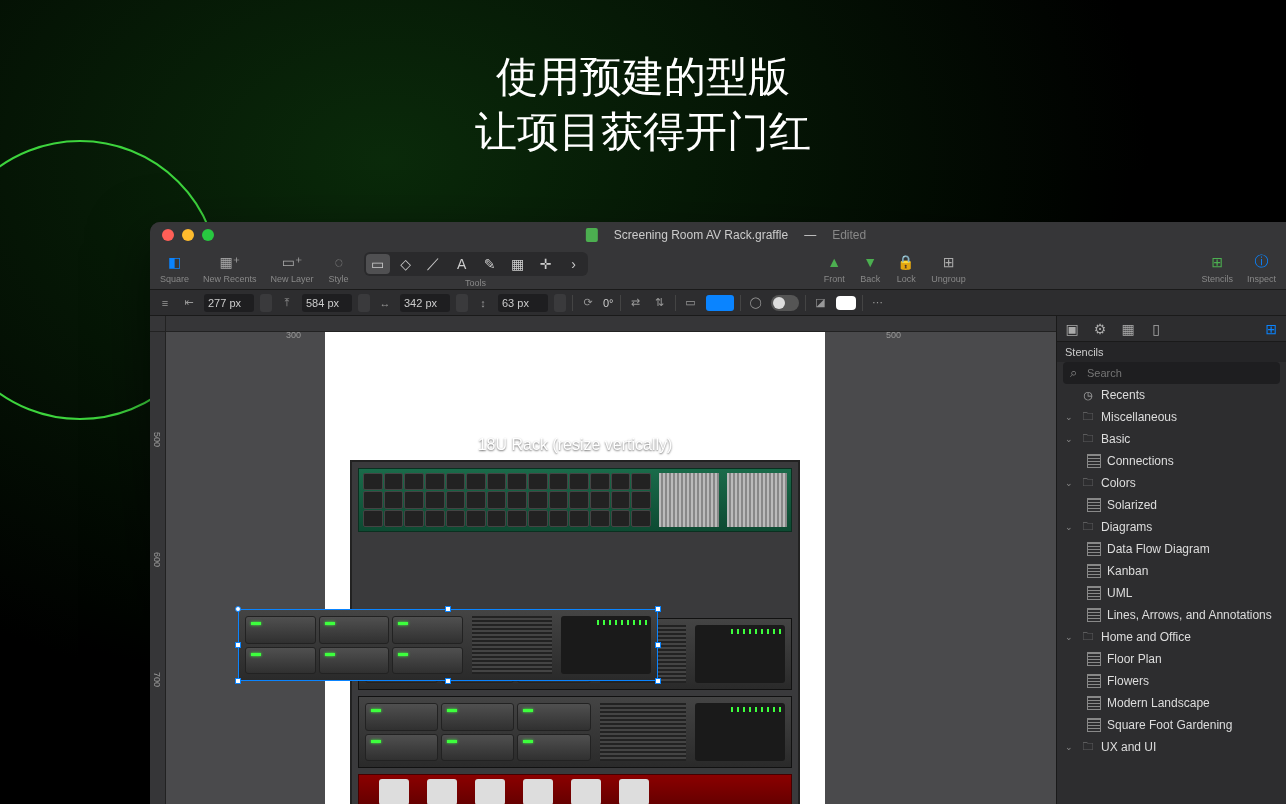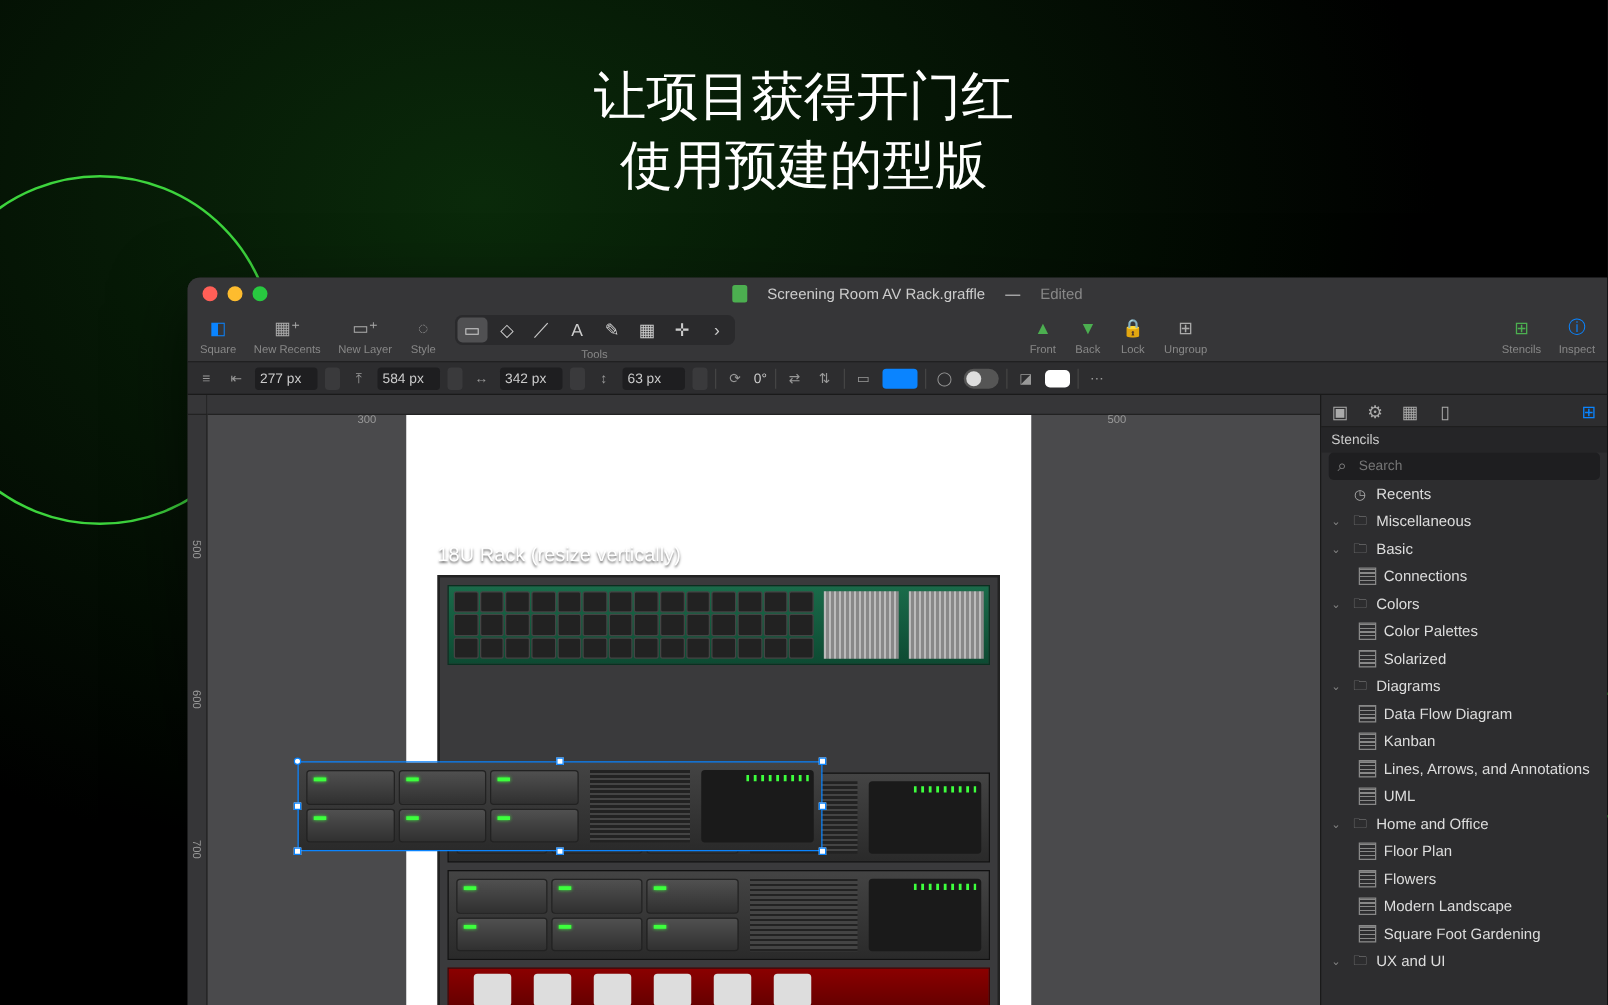--- a/index.html
+++ b/index.html
@@ -42,21 +42,21 @@
 .main-area { flex: 1; display: flex; overflow: hidden; }
 .canvas-area { flex: 1; background: #4a4a4c; position: relative; overflow: hidden; }
 .ruler-h { position: absolute; top: 0; left: 16px; right: 0; height: 16px; background: #363638; border-bottom: 1px solid #222; }
 .ruler-v { position: absolute; top: 16px; left: 0; bottom: 0; width: 16px; background: #363638; border-right: 1px solid #222; }
 .ruler-tick { position: absolute; font-size: 9px; color: #999; }
 .ruler-h .ruler-tick { top: 14px; }
 .ruler-v .ruler-tick { writing-mode: vertical-rl; left: 2px; }
 .ruler-corner { position: absolute; top: 0; left: 0; width: 16px; height: 16px; background: #363638; border-right: 1px solid #222; border-bottom: 1px solid #222; }
 .canvas-page { position: absolute; top: 16px; left: 175px; width: 500px; height: 100%; background: #fff; }
 .rack-area { position: absolute; left: 200px; top: 120px; width: 450px; }
-.rack-title { text-align: left; color: #fff; font-size: 16px; margin-bottom: 6px; text-shadow: 0 1px 2px rgba(0,0,0,0.6); }
+.rack-title { text-align: center; color: #fff; font-size: 16px; margin-bottom: 6px; text-shadow: 0 1px 2px rgba(0,0,0,0.6); }
 .rack-bg { background: #3a3a3c; border: 2px solid #222; padding: 6px; }
 .rack-patch-panel { background: linear-gradient(#1a6b4a, #0d4a32); height: 64px; border: 1px solid #0a3020; display: flex; }
 .patch-ports { flex: 1; display: grid; grid-template-columns: repeat(14, 1fr); grid-template-rows: repeat(3, 1fr); gap: 1px; padding: 4px; }
 .patch-port { background: #222; border-radius: 2px; border: 1px solid #444; }
 .patch-vent { width: 60px; background: repeating-linear-gradient(90deg, #bbb 0 2px, #888 2px 4px); margin: 4px; }
 .rack-server { background: linear-gradient(#444, #2a2a2a); height: 72px; border: 1px solid #111; margin-top: 6px; display: flex; position: relative; }
 .server-bays { display: grid; grid-template-columns: repeat(3, 1fr); grid-template-rows: repeat(2, 1fr); gap: 3px; padding: 6px; width: 55%; }
 .server-bay { background: linear-gradient(#505050, #303030); border: 1px solid #222; border-radius: 3px; position: relative; }
 .server-bay::before { content:''; position:absolute; left:5px; top:5px; width:10px; height:3px; background:#3dff3d; box-shadow: 0 0 3px #3dff3d; }
 .server-right { flex: 1; display: flex; }
@@ -96,22 +96,22 @@
 .tree-icon.stencil-i::before { content:''; width:12px; height:12px; border:1px solid #888; display:block; background: repeating-linear-gradient(0deg, transparent 0 2px, #888 2px 3px); }
 .tree-icon.clock-i::before { content:'◷'; color:#aaa; }
 </style>
 </head>
 <body>
 
 <div class="bg-circle bg-circle-1"></div>
 <div class="bg-rect"></div>
 
 <div class="headline">
+  <div>使用预建的型版</div>
   <div>让项目获得开门红</div>
-  <div>使用预建的型版</div>
 </div>
 
 <div class="app-window">
 
   <div class="titlebar">
     <div class="traffic-lights">
       <div class="tl tl-close"></div>
       <div class="tl tl-min"></div>
       <div class="tl tl-max"></div>
     </div>
@@ -405,46 +405,42 @@
             <span class="tree-icon stencil-i"></span>
             <span>Connections</span>
           </div>
           <div class="tree-item folder">
             <span class="tree-chevron">⌄</span>
             <span class="tree-icon folder-i">🗀</span>
             <span>Colors</span>
           </div>
           <div class="tree-item child">
             <span class="tree-icon stencil-i"></span>
-            <span>Color Palettes</span>
-          </div>
-          <div class="tree-item child">
-            <span class="tree-icon stencil-i"></span>
             <span>Solarized</span>
           </div>
           <div class="tree-item folder">
             <span class="tree-chevron">⌄</span>
             <span class="tree-icon folder-i">🗀</span>
             <span>Diagrams</span>
           </div>
           <div class="tree-item child">
             <span class="tree-icon stencil-i"></span>
             <span>Data Flow Diagram</span>
           </div>
           <div class="tree-item child">
             <span class="tree-icon stencil-i"></span>
             <span>Kanban</span>
           </div>
           <div class="tree-item child">
             <span class="tree-icon stencil-i"></span>
+            <span>UML</span>
+          </div>
+          <div class="tree-item child">
+            <span class="tree-icon stencil-i"></span>
             <span>Lines, Arrows, and Annotations</span>
-          </div>
-          <div class="tree-item child">
-            <span class="tree-icon stencil-i"></span>
-            <span>UML</span>
           </div>
           <div class="tree-item folder">
             <span class="tree-chevron">⌄</span>
             <span class="tree-icon folder-i">🗀</span>
             <span>Home and Office</span>
           </div>
           <div class="tree-item child">
             <span class="tree-icon stencil-i"></span>
             <span>Floor Plan</span>
           </div>

